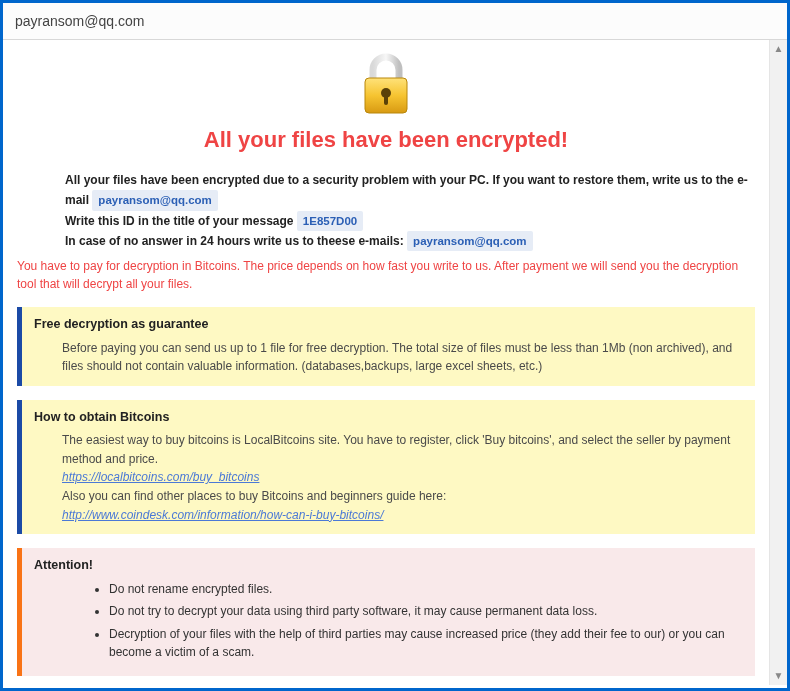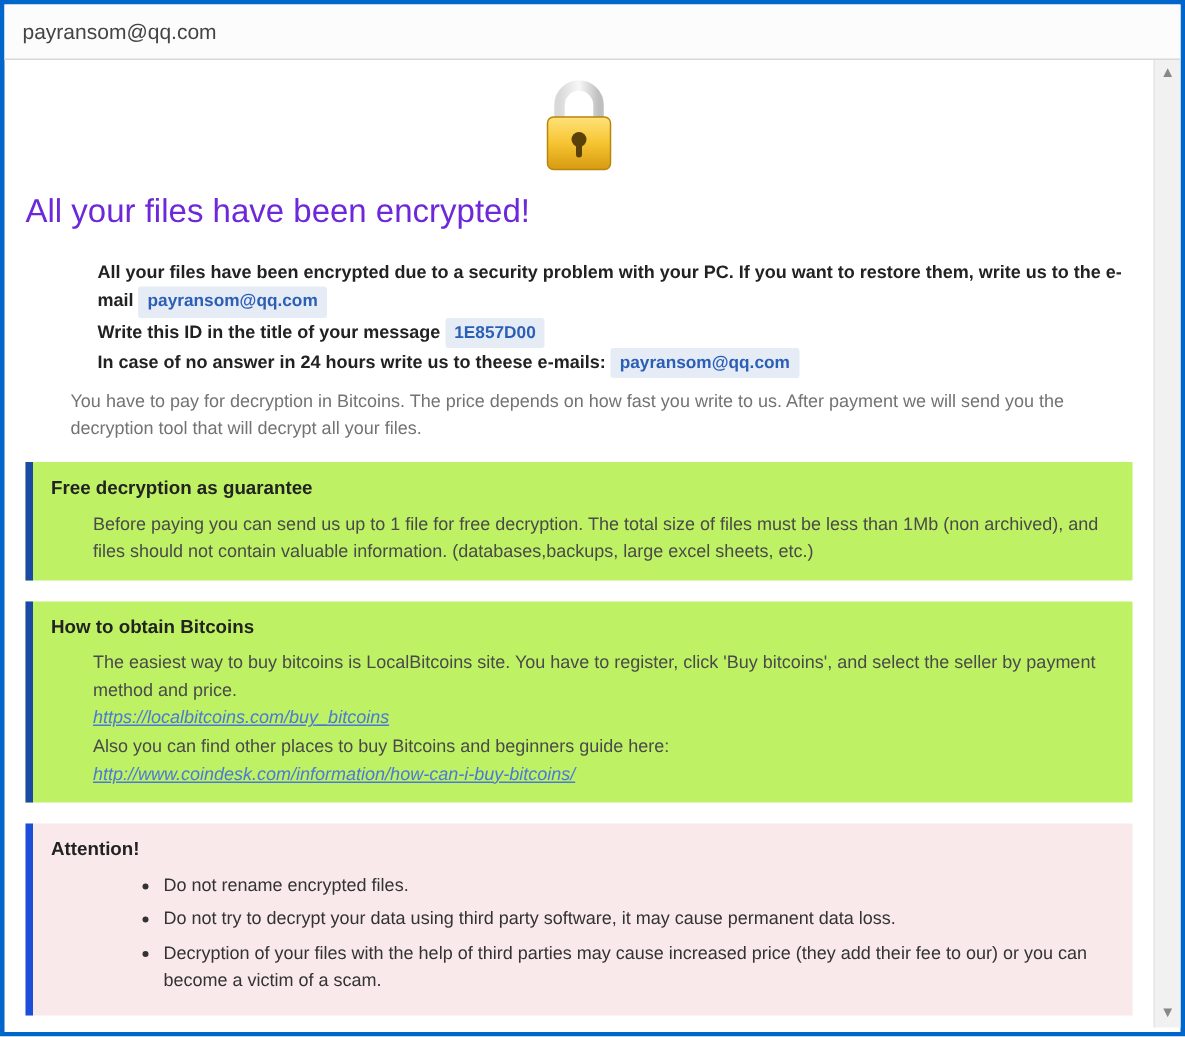--- a/index.html
+++ b/index.html
@@ -33,70 +33,69 @@
       left: 0; right: 18px; top: 0; bottom: 0;
       overflow: hidden;
       padding: 8px 14px 14px 14px;
     }
     .lock-wrap {
       text-align: center;
       margin-top: 4px;
     }
     .lock-svg { display: inline-block; }
     .headline {
-      text-align: left;
+      text-align: center;
       font-size: 22px;
-      font-weight: normal;
-      color: #6d28d9;
+      font-weight: bold;
+      color: #ef4444;
       margin: 6px 0 18px 0;
     }
     .intro {
       font-size: 12px;
       color: #3a3a3a;
       line-height: 1.6;
       margin-left: 48px;
     }
     .intro .bold { font-weight: bold; color: #222; }
     .pill {
       display: inline-block;
       background: #e6ecf6;
       color: #2b5fb5;
       font-weight: bold;
       padding: 1px 6px;
       border-radius: 2px;
       font-size: 11.5px;
     }
     .payline {
       font-size: 12px;
-      color: #737373;
+      color: #ef4444;
       margin-top: 6px;
       line-height: 1.5;
-      margin-left: 30px;
     }
     .box {
       margin-top: 14px;
       padding: 8px 10px 10px 40px;
       font-size: 12px;
       line-height: 1.55;
     }
     .box .box-title {
       font-weight: bold;
       margin-left: -28px;
       margin-bottom: 4px;
       color: #222;
       font-size: 12.5px;
     }
     .box-blue {
-      background: #bef264;
+      background: #fef9c3;
       border-left: 5px solid #1b4aa6;
       color: #4a4a4a;
     }
     .box-red {
       background: #f9e9ea;
-      border-left: 5px solid #1d4ed8;
+      border-left: 5px solid #f97316;
       color: #4a4a4a;
     }
     .link { color: #4b79d6; text-decoration: underline; cursor: pointer; font-style: italic; }
     .bullets {
       list-style: disc;
       margin-left: 4px;
       padding-left: 14px;
     }
     .bullets li { margin-bottom: 4px; color: #333; margin-left: 29px; }
     .scrollbar {

